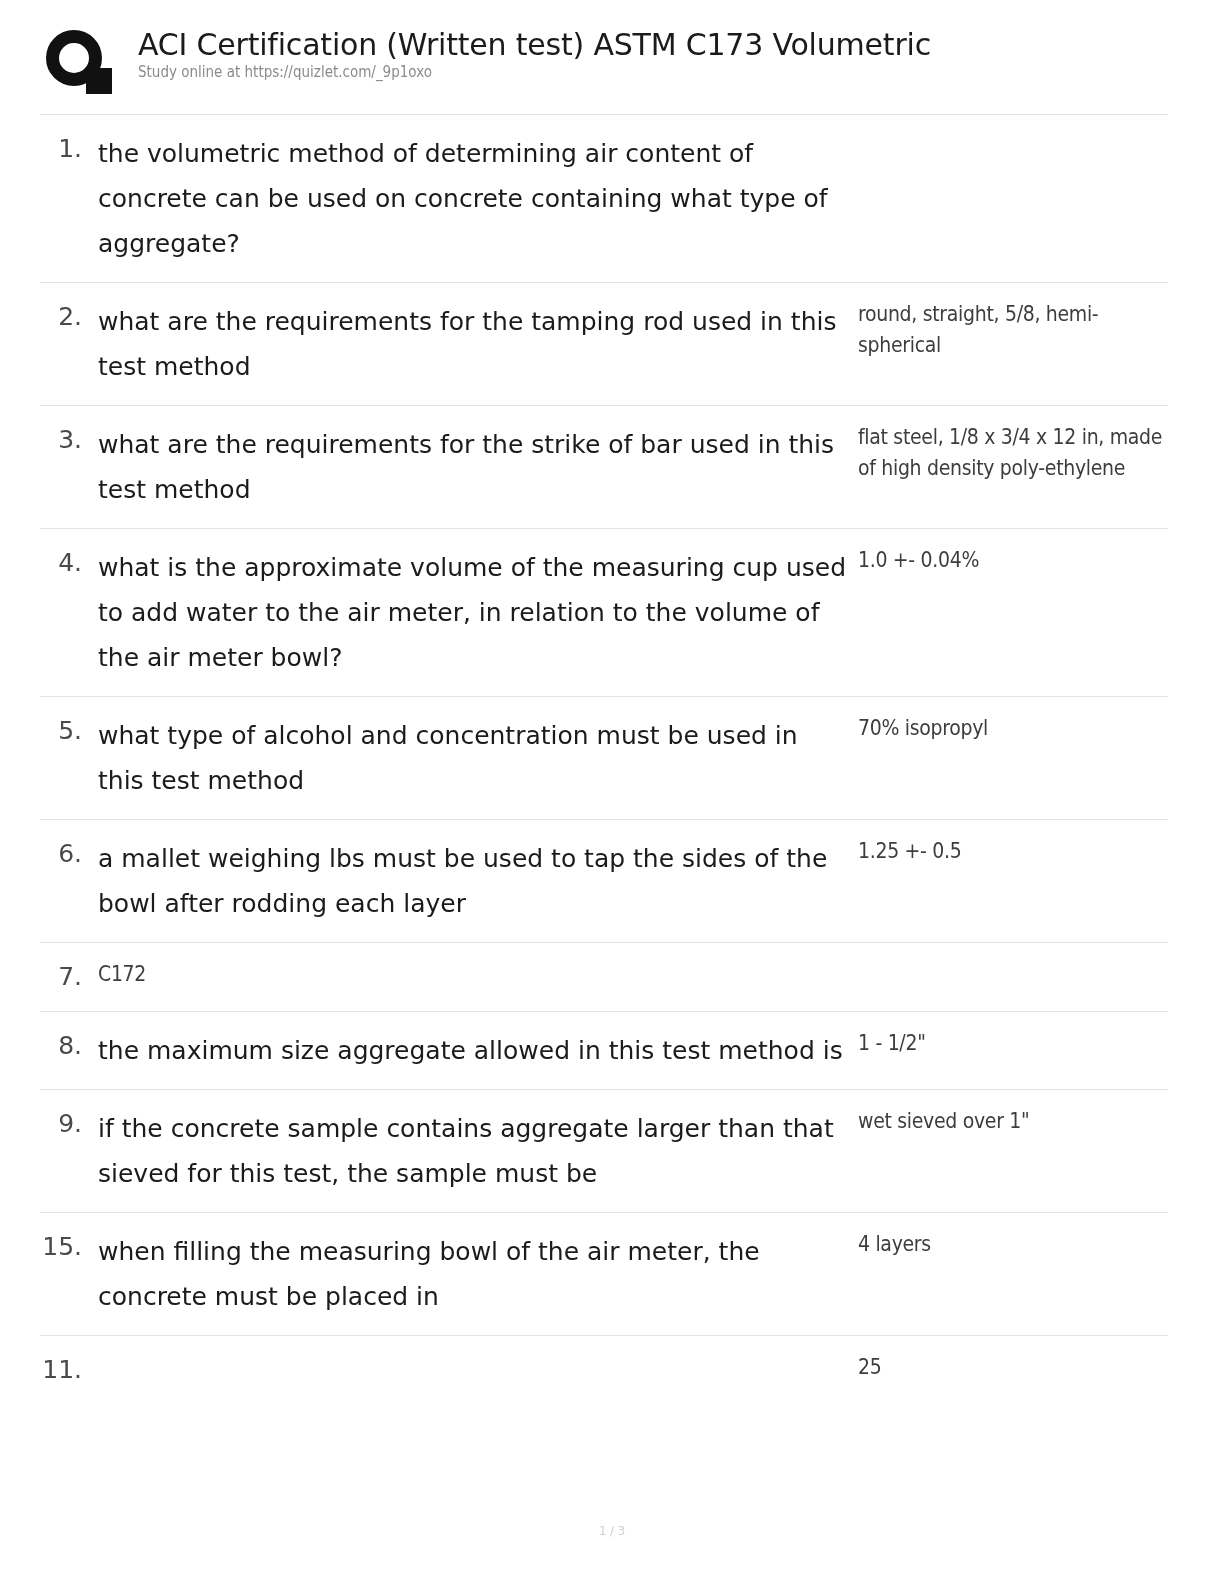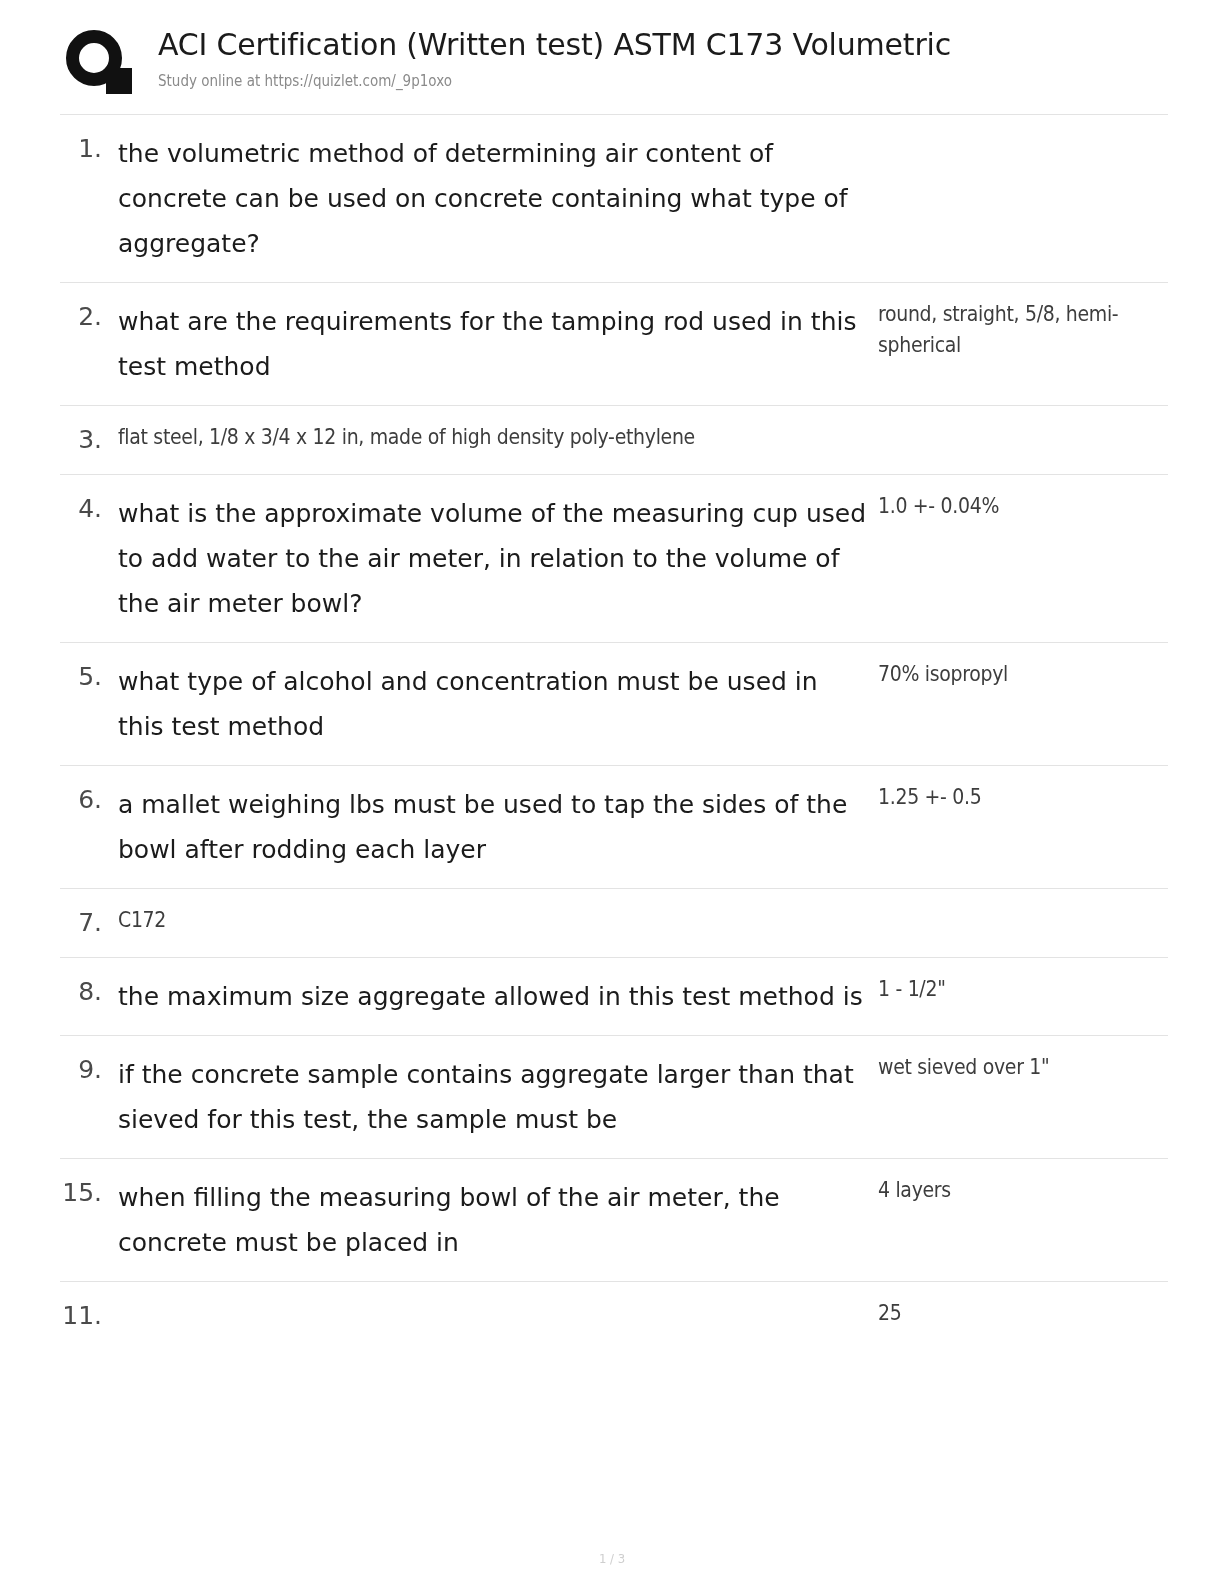--- a/index.html
+++ b/index.html
@@ -12,21 +12,21 @@
     height: 1584px;
     font-family: "DejaVu Sans", sans-serif;
     color: #161616;
     position: relative;
     overflow: hidden;
   }
   .page {
     width: 1224px;
     height: 1584px;
     box-sizing: border-box;
-    padding: 24px 56px 0 60px;
+    padding: 24px 56px 0 40px;
     position: relative;
   }
 
   
   .header {
     display: flex;
     align-items: flex-start;
     padding-left: 0;
     margin-bottom: 6px;
   }
@@ -66,21 +66,21 @@
     font-size: 30px;
     line-height: 34px;
     font-weight: 400;
     color: #1b1b1b;
     letter-spacing: -0.2px;
   }
   .doc-sub {
     font-size: 15px;
     line-height: 20px;
     color: #8a8a8a;
-    margin-top: 9px;
+    margin-top: 0;
     font-family: "DejaVu Sans Condensed", "DejaVu Sans", sans-serif;
   }
 
   
   .qa-list {
     margin-top: 8px;
   }
   .qa-row {
     display: flex;
     align-items: flex-start;
@@ -116,21 +116,21 @@
     line-height: 31px;
     color: #3d3d3d;
     font-family: "DejaVu Sans Condensed", "DejaVu Sans", sans-serif;
     letter-spacing: -0.3px;
     word-wrap: break-word;
   }
   .footer {
     position: absolute;
     left: 0;
     right: 0;
-    bottom: 18px;
+    bottom: 46px;
     text-align: center;
     font-size: 13px;
     color: #cfcfcf;
     font-family: "DejaVu Sans Condensed", "DejaVu Sans", sans-serif;
   }
 </style>
 </head>
 <body>
 
 <div class="page">
@@ -154,20 +154,21 @@
     </div>
 
     <div class="qa-row">
       <div class="qa-num">2.</div>
       <div class="qa-term">what are the requirements for the tamping rod used in this test method</div>
       <div class="qa-def">round, straight, 5/8, hemi-spherical</div>
     </div>
 
     <div class="qa-row">
       <div class="qa-num">3.</div>
+      <div class="qa-term">what are the requirements for the strike of bar used in this test method</div>
       <div class="qa-def">flat steel, 1/8 x 3/4 x 12 in, made of high density poly-ethylene</div>
     </div>
 
     <div class="qa-row">
       <div class="qa-num">4.</div>
       <div class="qa-term">what is the approximate volume of the measuring cup used to add water to the air meter, in relation to the volume of the air meter bowl?</div>
       <div class="qa-def">1.0 +- 0.04%</div>
     </div>
 
     <div class="qa-row">

